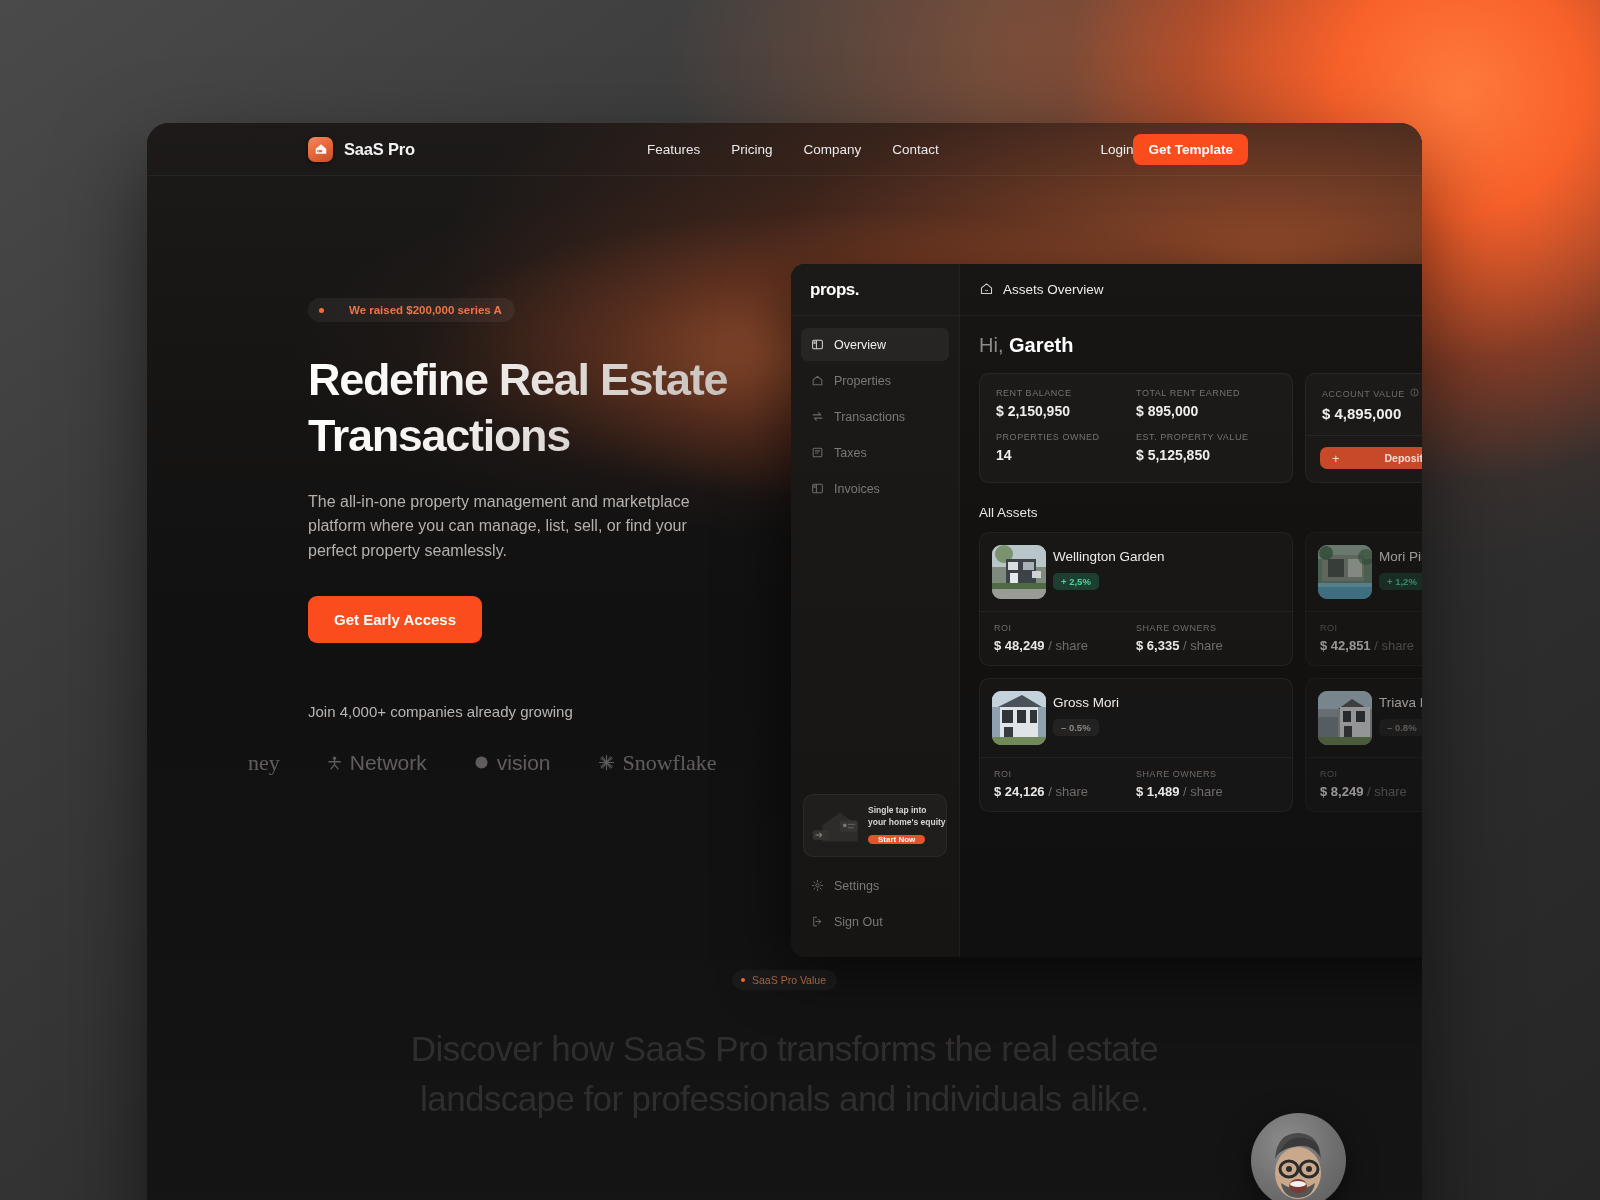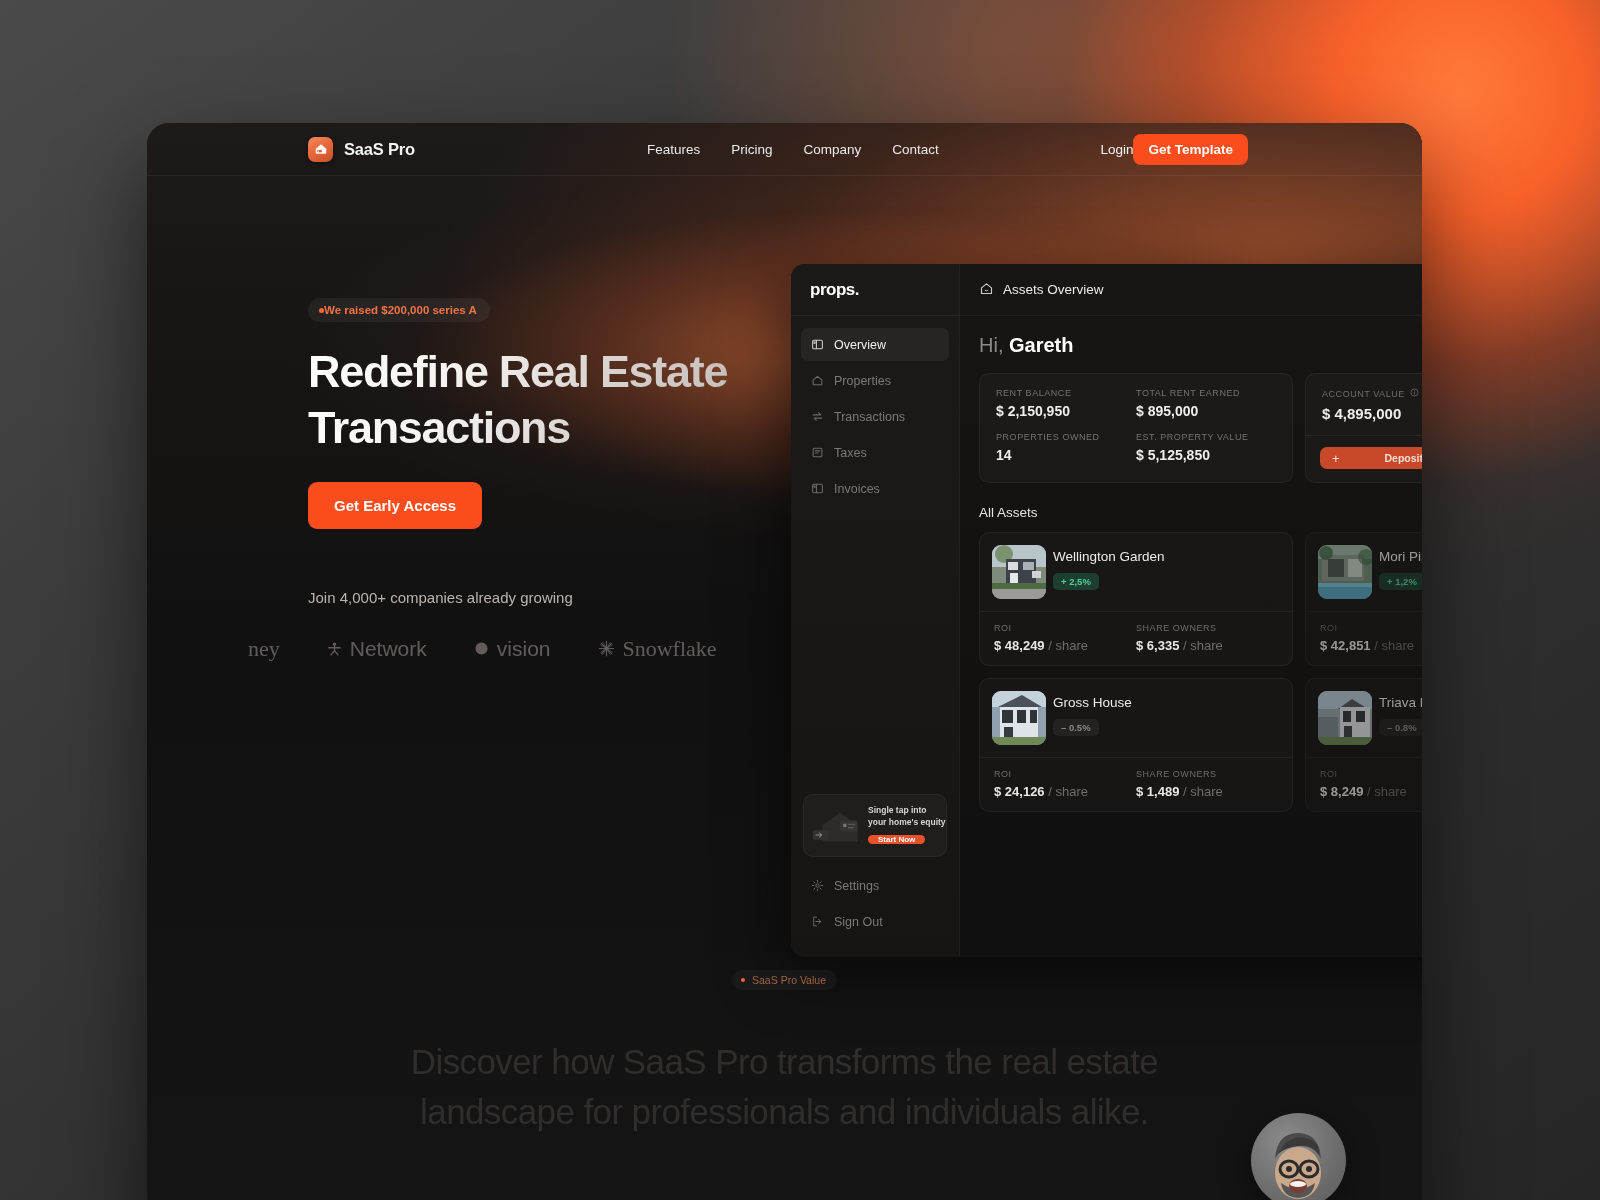--- a/index.html
+++ b/index.html
@@ -61,24 +61,24 @@
   .login-link { color:#f2f2f2; font-size:13.5px; font-weight:500; cursor:pointer; }
   .btn-template {
     background:#fa4c1d; color:#fff; font-size:13.5px; font-weight:600;
     padding:8px 15px; border-radius:8px; border:none; cursor:pointer;
     white-space:nowrap; font-family:inherit;
   }
 
   
   #hero { position:absolute; left:161px; top:175px; width:470px; }
   .pill {
-    display:inline-flex; align-items:center; gap:0;
+    display:inline-flex; align-items:center; gap:25px;
     background:rgba(255,255,255,0.055);
     border-radius:999px; padding:6px 13px 6px 11px;
-    margin-bottom:22px;
+    margin-bottom:30px;
   }
   .pill-dot { width:5px; height:5px; border-radius:50%; background:#ff6a32; flex:none; }
   .pill-text { color:#ef7446; font-size:11.5px; font-weight:600; white-space:nowrap; }
   .hero-title {
     font-size:45px; line-height:1.24; font-weight:600; letter-spacing:-1.3px;
     background:linear-gradient(110deg,#ffffff 0%,#f6f3f1 30%,#d8d2ce 62%,#bdb5b0 100%);
     -webkit-background-clip:text; background-clip:text; color:transparent;
     margin-bottom:26px;
   }
   .hero-sub {
@@ -212,21 +212,21 @@
   #valuesec { position:absolute; left:0; top:845px; width:100%; text-align:center; }
   .v-pill {
     display:inline-flex; align-items:center; gap:7px;
     background:rgba(255,255,255,0.035); border-radius:999px;
     padding:4px 11px 4px 9px; margin-bottom:30px;
   }
   .v-dot { width:4px; height:4px; border-radius:50%; background:#e8653a; }
   .v-pill-text { color:#a3623f; font-size:10.5px; font-weight:500; }
   .v-head {
     color:#2f2e2d; font-size:35px; line-height:1.42; font-weight:400;
-    letter-spacing:-0.6px; max-width:760px; margin:17px auto;
+    letter-spacing:-0.6px; max-width:760px; margin:4px auto;
   }
   .avatar {
     position:absolute; border-radius:50%; overflow:hidden;
     background:radial-gradient(circle at 38% 32%, #8d8d8d 0%, #6e6e6e 55%, #5a5a5a 100%);
     display:flex; align-items:flex-end; justify-content:center;
   }
   #avatar-right { right:76px; top:145px; width:95px; height:95px; box-shadow:0 10px 30px rgba(0,0,0,0.5); }
   .av-inner { position:absolute; inset:0; }
 </style>
 </head>
@@ -265,20 +265,21 @@
 
     <div id="hero">
       <div class="pill">
         <span class="pill-dot"></span>
         <span class="pill-text">We raised $200,000 series A</span>
       </div>
       <h1 class="hero-title">
         <span>Redefine Real Estate</span><br>
         <span>Transactions</span>
       </h1>
+      <p class="hero-sub">The all-in-one property management and marketplace platform where you can manage, list, sell, or find your perfect property seamlessly.</p>
       <button class="btn-hero">Get Early Access</button>
       <div class="join-text">Join 4,000+ companies already growing</div>
 
       <div class="logos-row">
         <span class="logo-item serif">ney</span>
         <span class="logo-item">
           <svg width="17" height="17" viewBox="0 0 24 24" aria-hidden="true">
             <circle cx="12" cy="6" r="2.3" fill="#c9c5c2"></circle>
             <path d="M12 9 L12 15 M12 15 L7 21 M12 15 L17 21 M4 11 L20 11" stroke="#c9c5c2" stroke-width="1.9" fill="none" stroke-linecap="round"></path>
           </svg>
@@ -506,21 +507,21 @@
                       <path d="M6 16 L30 4 L50 16 Z" fill="#4a5158"></path>
                       <rect x="8" y="16" width="38" height="30" fill="#dfe4e8"></rect>
                       <rect x="10" y="19" width="11" height="13" fill="#2f3439"></rect>
                       <rect x="25" y="19" width="9" height="13" fill="#2f3439"></rect>
                       <rect x="38" y="19" width="7" height="13" fill="#2f3439"></rect>
                       <rect x="12" y="36" width="9" height="10" fill="#353b41"></rect>
                       <rect x="0" y="46" width="54" height="8" fill="#6f8a58"></rect>
                     </svg>
                   </div>
                   <div>
-                    <div class="asset-name">Gross House</div>
+                    <div class="asset-name">Gross Mori</div>
                     <span class="badge down">– 0.5%</span>
                   </div>
                 </div>
                 <div class="asset-div"></div>
                 <div class="asset-bot">
                   <div>
                     <div class="asset-lbl">ROI</div>
                     <div class="asset-val"><span>$ 24,126</span> <span class="per">/ share</span></div>
                   </div>
                   <div>

